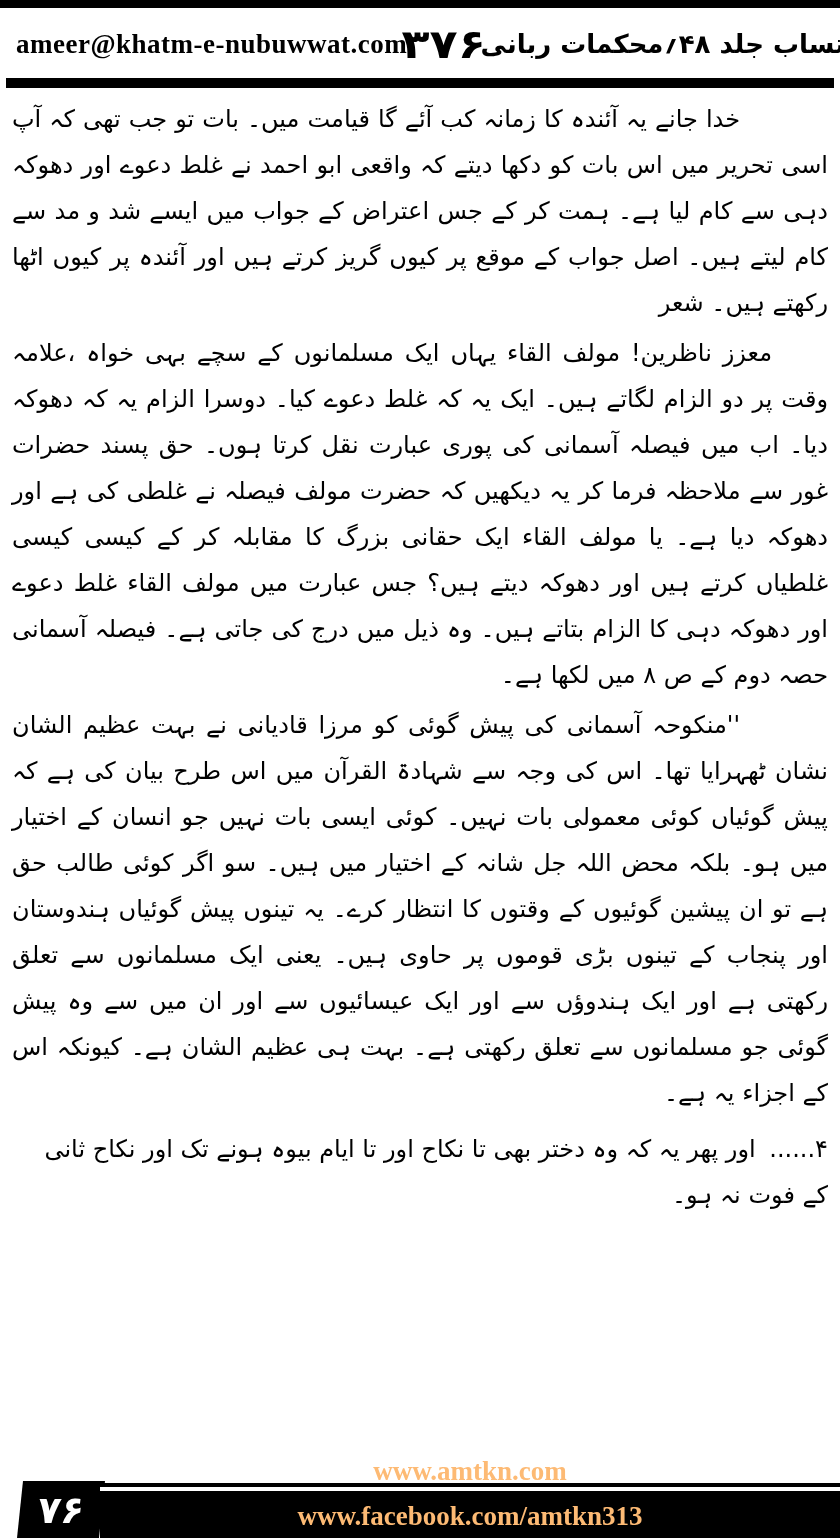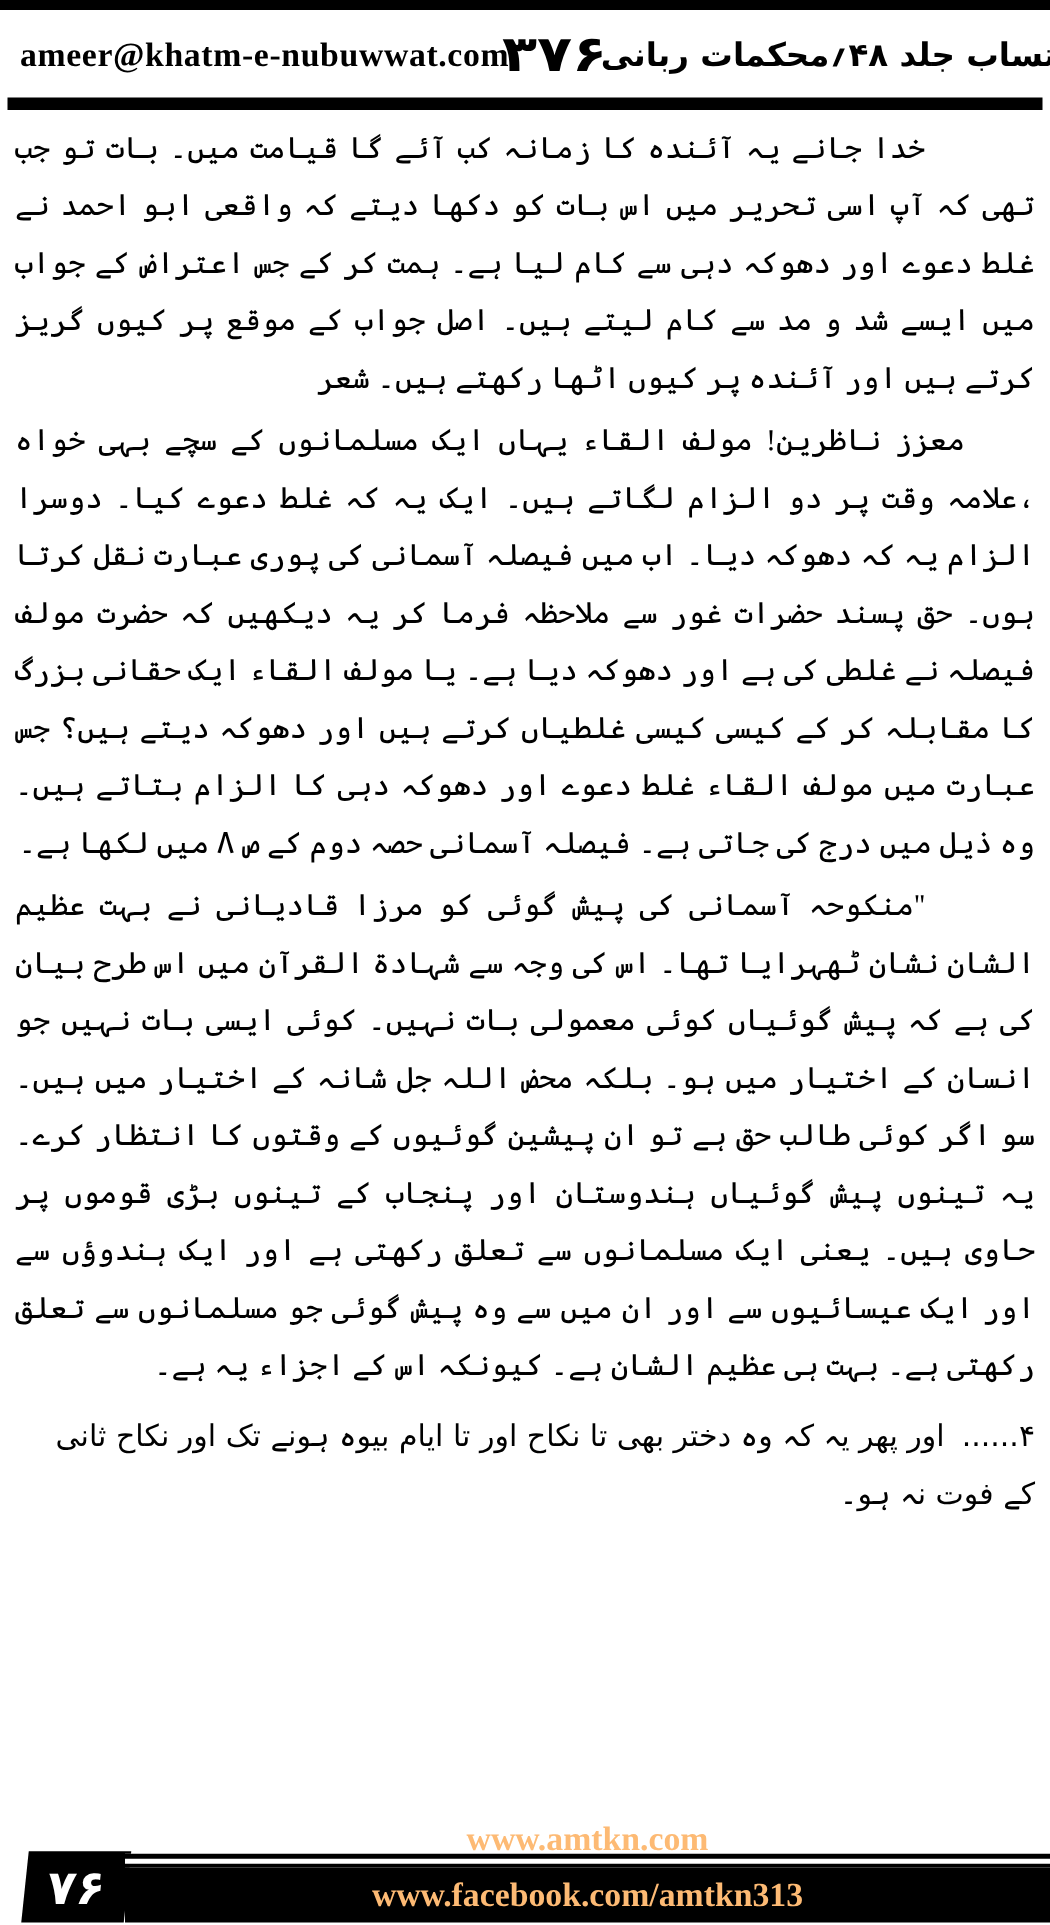--- a/index.html
+++ b/index.html
@@ -33,21 +33,21 @@
     white-space:nowrap;
   }
   .header-rule{height:10px;background:#000;margin:4px 6px 0 6px;}
   
   .body-text{
     direction:rtl;
     padding:8px 12px 0 12px;
     font-size:24px;line-height:46px;
     text-align:justify;
   }
-  .para{margin:0 0 4px 0;text-indent:88px;font-family:Liberation Serif, serif;}
+  .para{margin:0 0 4px 0;text-indent:88px;}
   .para.small-indent{text-indent:56px;}
   .couplet{
     text-align:center;text-indent:0;
     word-spacing:18px;font-weight:bold;
     margin:4px 0 6px 0;
   }
   .list{margin-top:10px;}
   .list-item{
     direction:rtl;text-align:right;text-indent:0;
     margin:0 0 17px 0;

